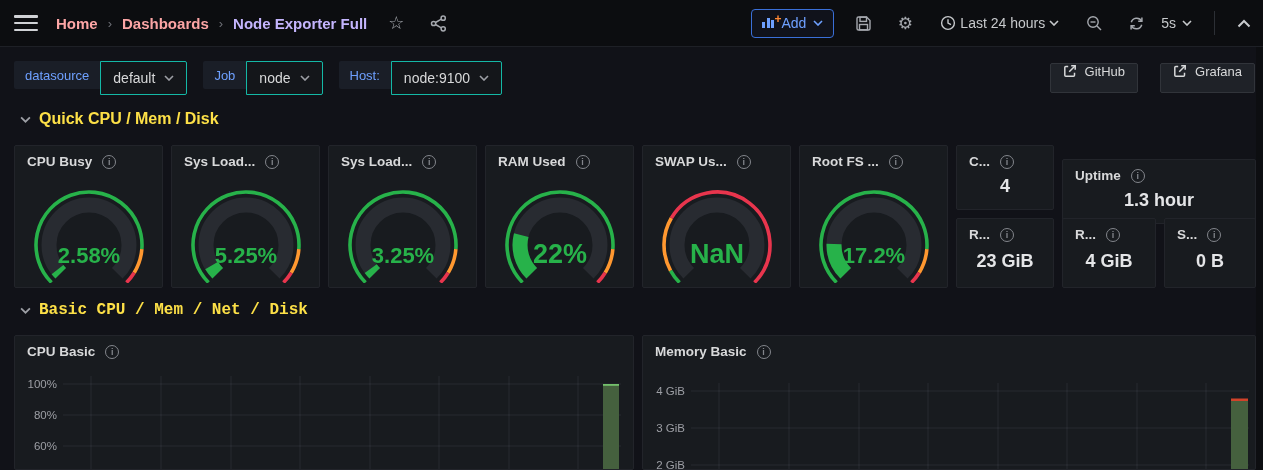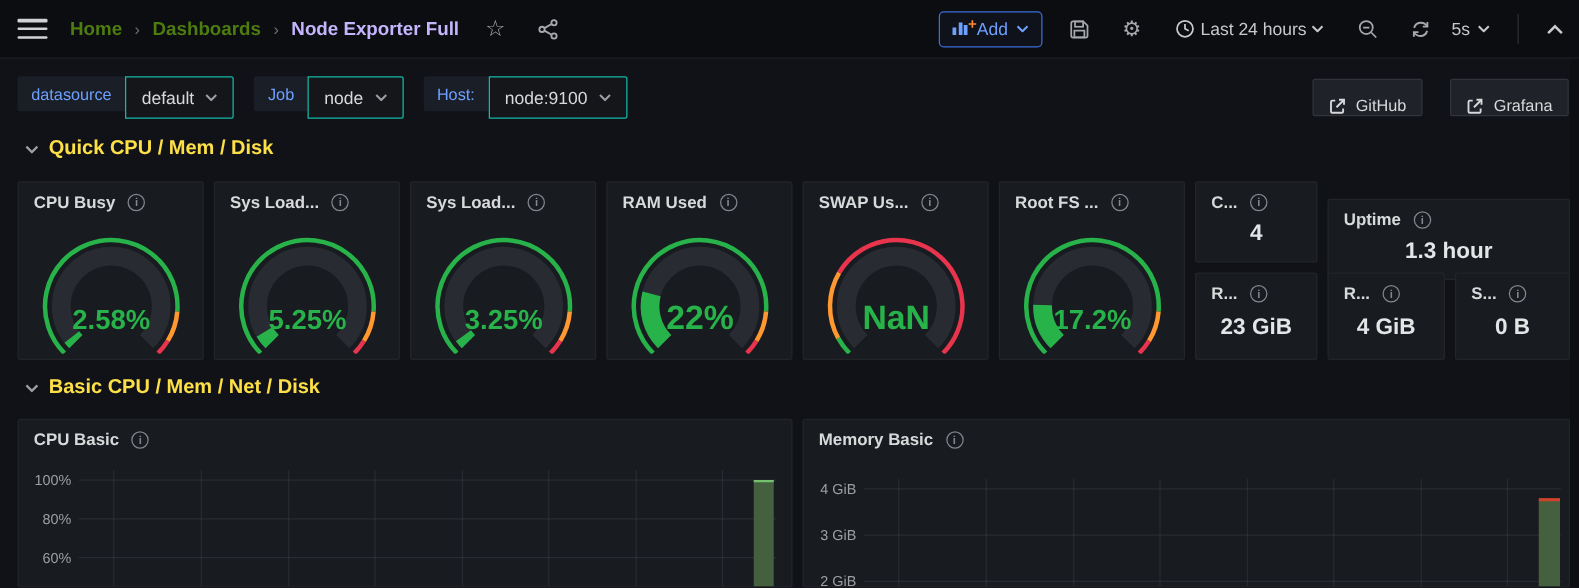--- a/index.html
+++ b/index.html
@@ -12,21 +12,21 @@
 
   
   .navbar{
     position:absolute;top:0;left:0;width:1263px;height:47px;box-sizing:border-box;
     background:#0c0d10;border-bottom:1px solid #1e2026;
     display:flex;align-items:center;padding:0 6px 0 14px;
   }
   .hamburger{width:24px;height:16px;display:flex;flex-direction:column;justify-content:space-between;cursor:pointer;background:none;border:none;padding:0;margin-right:18px;}
   .hamburger span{display:block;height:2.5px;background:#d0d2d6;border-radius:1px;}
   .crumbs{display:flex;align-items:center;gap:10px;font-size:15px;}
-  .crumb{color:#4d7c0f;font-weight:600;cursor:pointer;}
+  .crumb{color:#fca5a5;font-weight:600;cursor:pointer;}
   .crumb-sep{color:#6e7077;font-size:13px;}
   .crumb-current{color:#c4b5fd;font-weight:700;text-align:right;}
   .nav-ic{display:inline-flex;align-items:center;justify-content:center;width:26px;height:26px;color:#a5a8ae;cursor:pointer;background:none;border:none;padding:0;}
   .nav-ic svg{display:block;}
   .crumbs .nav-ic{margin-left:6px;}
   .nav-right{margin-left:auto;display:flex;align-items:center;gap:16px;}
   .add-btn{
     display:flex;align-items:center;gap:7px;height:29px;padding:0 10px;
     border:1px solid #3a6fd8;border-radius:4px;background:rgba(26,36,58,0.25);
     color:#6ea0ff;font-size:14px;font-weight:500;cursor:pointer;font-family:inherit;
@@ -44,21 +44,21 @@
     background:#1a1e27;border-radius:2px 0 0 2px;
     color:#6ea0ff;font-size:13px;font-weight:500;
   }
   .var-value{
     display:flex;align-items:center;gap:9px;padding:16px 12px;height:32px;box-sizing:border-box;
     background:#14161a;border:1px solid #14b8a6;border-radius:0 2px 2px 0;
     color:#d8d9da;font-size:14px;cursor:pointer;
   }
   .link-buttons{margin-left:auto;display:flex;gap:22px;padding-right:0px;}
   .link-btn{
-    display:flex;align-items:flex-end;gap:8px;height:30px;padding:0 12px;
+    display:flex;align-items:flex-start;gap:8px;height:30px;padding:0 12px;
     background:#1f2228;border:1px solid #31343a;border-radius:2px;
     color:#d8d9da;font-size:13px;font-weight:500;cursor:pointer;font-family:inherit;
   }
 
   
   .section-header{position:absolute;left:20px;display:flex;align-items:center;gap:8px;cursor:pointer;}
   .section-header .title{font-size:16px;font-weight:700;color:#fde047;}
   .section-header svg{color:#9d9fa5;}
 
   
@@ -231,21 +231,21 @@
       </button>
     </div>
   </div>
 
   <div class="section-header" style="top:110px;">
     <svg width="11" height="7" viewBox="0 0 10 6" fill="none" stroke="currentColor" stroke-width="1.6">
         <polyline points="1,1 5,5 9,1"></polyline>
       </svg>
     <span class="title">Quick CPU / Mem / Disk</span>
   </div>
-  <div class="section-header" style="top:301px;">
+  <div class="section-header" style="top:301px;font-family:Liberation Mono, monospace;">
     <svg width="11" height="7" viewBox="0 0 10 6" fill="none" stroke="currentColor" stroke-width="1.6">
         <polyline points="1,1 5,5 9,1"></polyline>
       </svg>
     <span class="title">Basic CPU / Mem / Net / Disk</span>
   </div>
 
   <div id="panels">
       <div class="panel" style="left: 14px; top: 145px; width: 149px; height: 143px;">
         <div class="panel-head">
           <span class="panel-title">CPU Busy</span>

